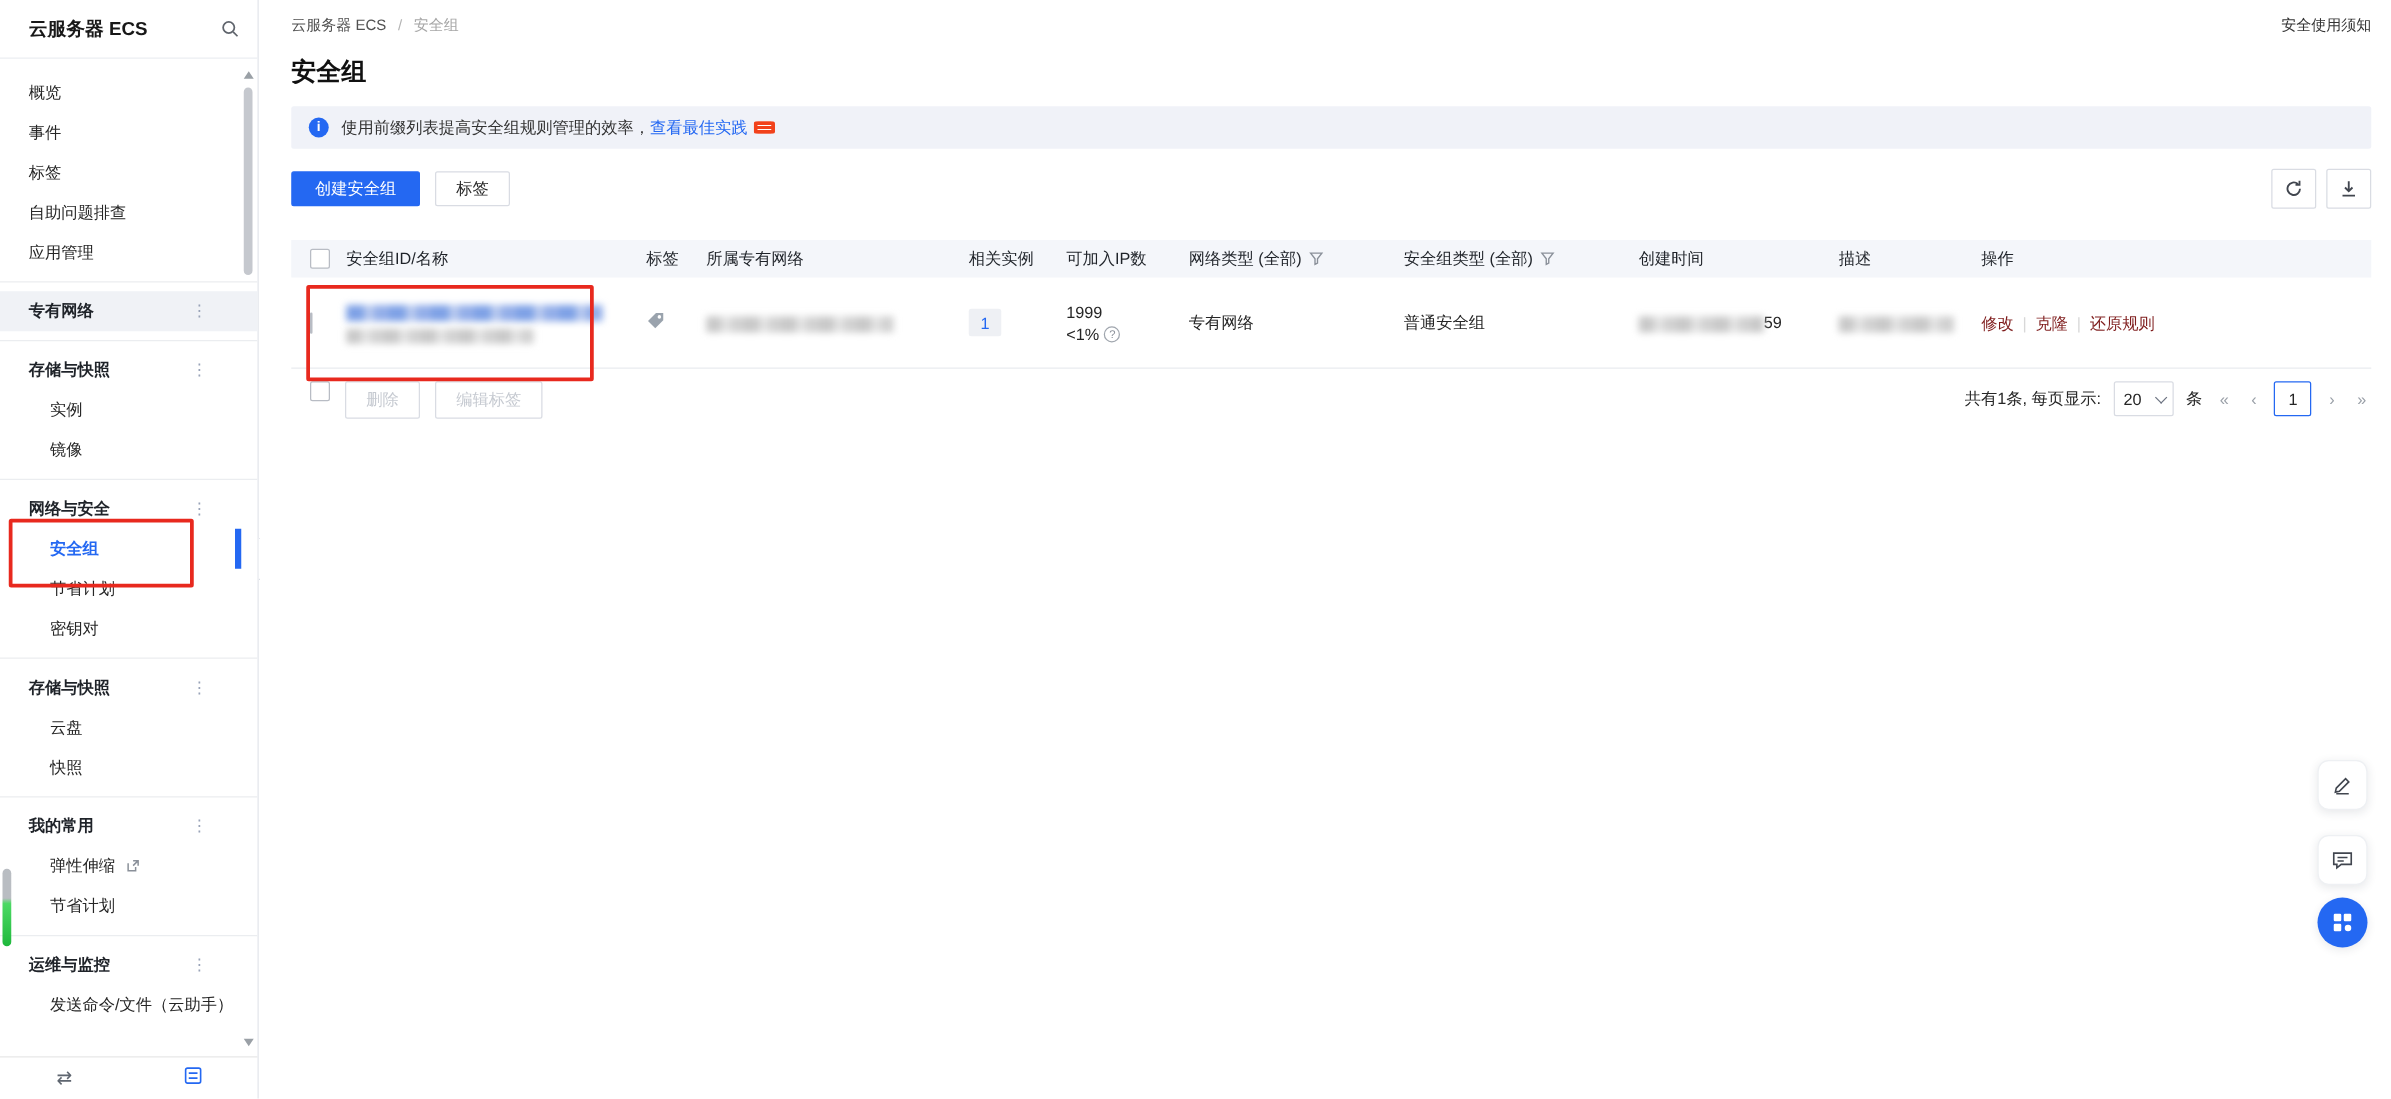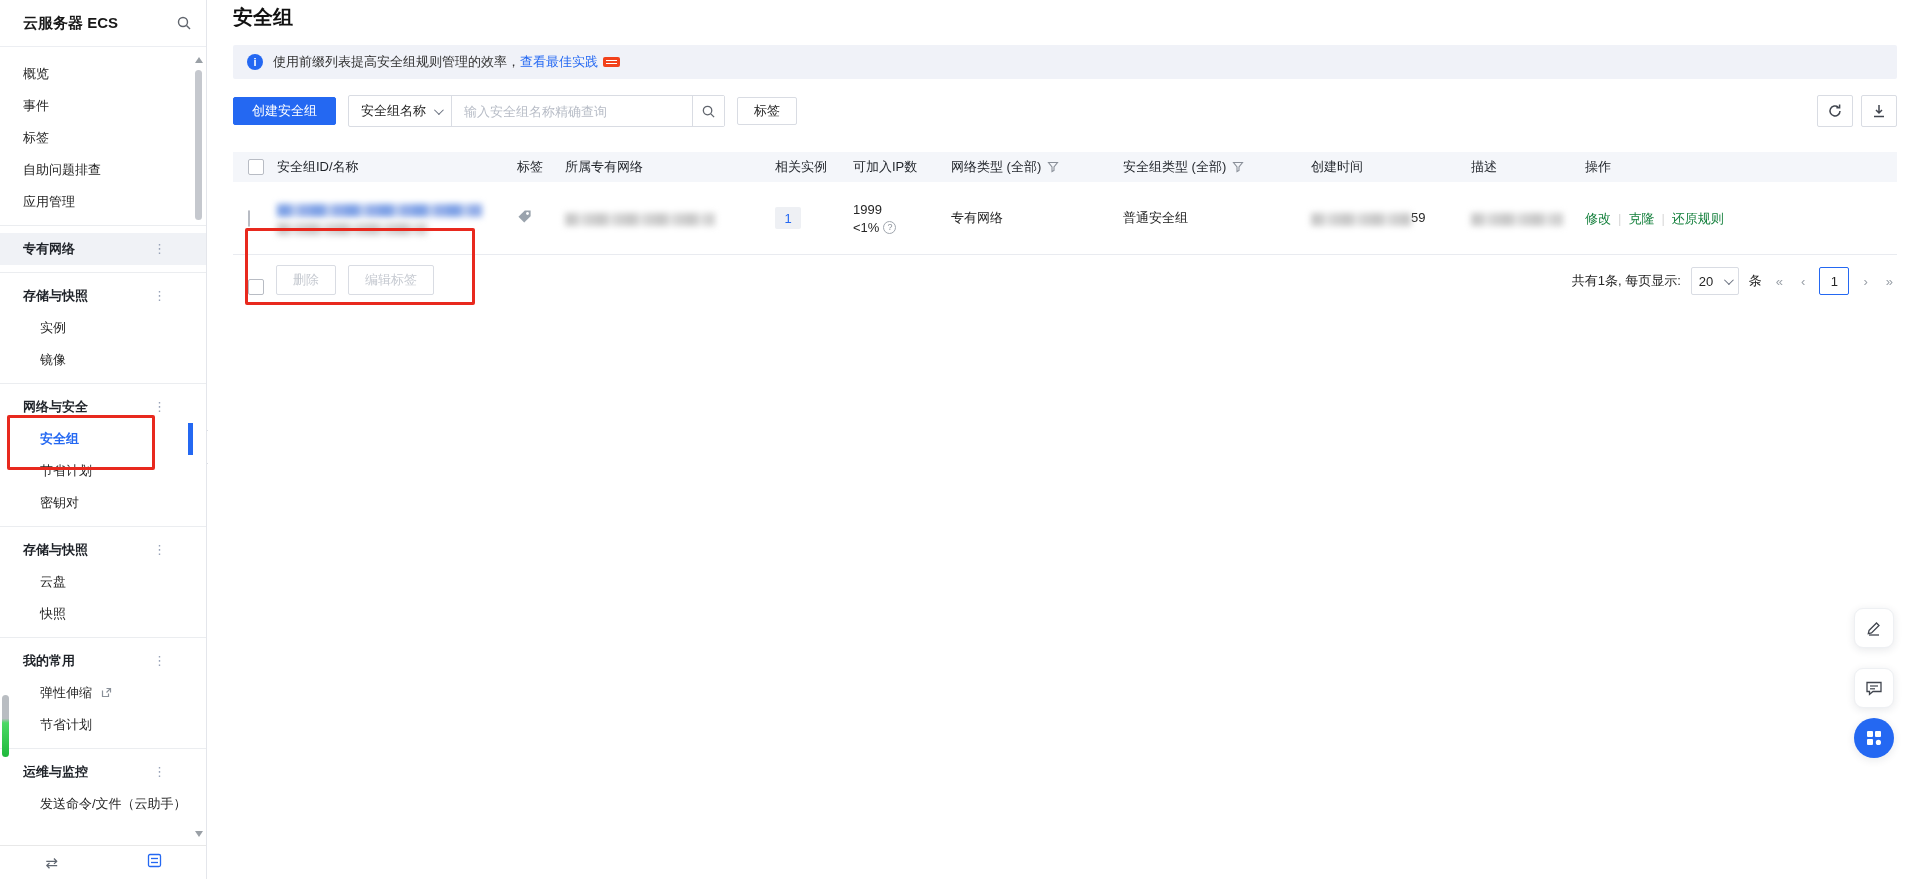--- a/index.html
+++ b/index.html
@@ -102,26 +102,26 @@
   .cb { width:16px; height:16px; border:1px solid #b8bcc4; border-radius:2px; background:#fff;
     margin-left:15px; cursor:pointer; }
   .blur-block { filter:blur(3px); border-radius:1px; display:inline-block; vertical-align:middle; }
   .blur-blue { background:repeating-linear-gradient(90deg,#7ea1e6 0 14px,#b7c9ef 14px 22px,#93aee9 22px 34px); }
   .blur-gray { background:repeating-linear-gradient(90deg,#c9c9c9 0 12px,#e3e3e3 12px 20px,#d2d2d2 20px 30px); }
   .inst-box { width:26px; height:22px; background:#eef0f4; border-radius:2px; color:#2468f2;
     display:flex; align-items:center; justify-content:center; font-size:13px; cursor:pointer; }
   .q-icon { display:inline-flex; width:13px; height:13px; border:1px solid #a0a6ae; border-radius:50%;
     color:#8a9099; font-size:9px; align-items:center; justify-content:center; margin-left:4px; }
   .dim2 { color:#262626; margin-top:3px; display:flex; align-items:center; }
-  .act a { color:#15803d; text-decoration:none; cursor:pointer; }
+  .act a { color:#7f1d1d; text-decoration:none; cursor:pointer; }
   .act .sep { color:#d8d8d8; margin:0 7px; }
   .act { line-height:23px; }
 
   
-  .foot { margin-top:10px; display:flex; align-items:flex-end; }
+  .foot { margin-top:10px; display:flex; align-items:flex-start; }
   .btn-disabled { color:#c6cad1; cursor:not-allowed; padding:0 16px; height:30px; margin-left:12px; }
   .pgn { margin-left:auto; display:flex; align-items:center; font-size:13px; color:#262626; gap:10px; }
   .size-box { width:48px; height:28px; border:1px solid #d9dce3; border-radius:2px; display:flex;
     align-items:center; justify-content:space-between; padding:0 7px; cursor:pointer; }
   .pg-nav { color:#9aa0a8; cursor:pointer; font-size:13px; padding:0 4px; }
   .pg-cur { width:30px; height:28px; border:1px solid #2468f2; border-radius:2px; display:flex;
     align-items:center; justify-content:center; color:#262626; cursor:default; }
 
   
   .anno { position:absolute; border:3px solid #e8291e; border-radius:2px; pointer-events:none; }
@@ -231,46 +231,41 @@
       <div class="sb-thumb"></div>
       <div class="sb-arrow down"></div>
     </div>
   </aside>
 
   <div class="green-pill"></div>
   <div class="collapse-tab">‹</div>
 
   <main class="main">
 
+    <div class="crumb-row">
+      <div class="crumb">
+        <span class="root">云服务器 ECS</span>
+        <span class="sep">/</span>
+        <span class="cur">安全组</span>
+      </div>
+      <span class="notice-link">安全使用须知</span>
+    </div>
 
     <h1 class="page-title">安全组</h1>
 
     <div class="banner">
       <i class="info-icon">i</i>
       <span>使用前缀列表提高安全组规则管理的效率，</span>
       <a>查看最佳实践</a>
       <span class="new-badge"></span>
     </div>
 
     <div class="toolbar">
       <button class="btn btn-primary">创建安全组</button>
 
-      <div class="search-group">
-        <div class="sg-select">
-          <span>安全组名称</span>
-          <span class="chev"></span>
-        </div>
-        <input class="sg-input" placeholder="输入安全组名称精确查询" style="">
-        <div class="sg-btn">
-          <svg width="15" height="15" viewBox="0 0 16 16">
-            <circle cx="7" cy="7" r="4.5" fill="none" stroke="#60656d" stroke-width="1.4"></circle>
-            <line x1="10.5" y1="10.5" x2="14" y2="14" stroke="#60656d" stroke-width="1.4"></line>
-          </svg>
-        </div>
-      </div>
 
       <button class="btn btn-tags">标签</button>
 
       <div class="tb-right">
         <button class="btn icon-btn">
           <svg width="16" height="16" viewBox="0 0 16 16">
             <path d="M13 8a5 5 0 1 1-1.7-3.8" fill="none" stroke="#41464f" stroke-width="1.5"></path>
             <path d="M12.6 1.6v3.2H9.4" fill="none" stroke="#41464f" stroke-width="1.5"></path>
           </svg>
         </button>

